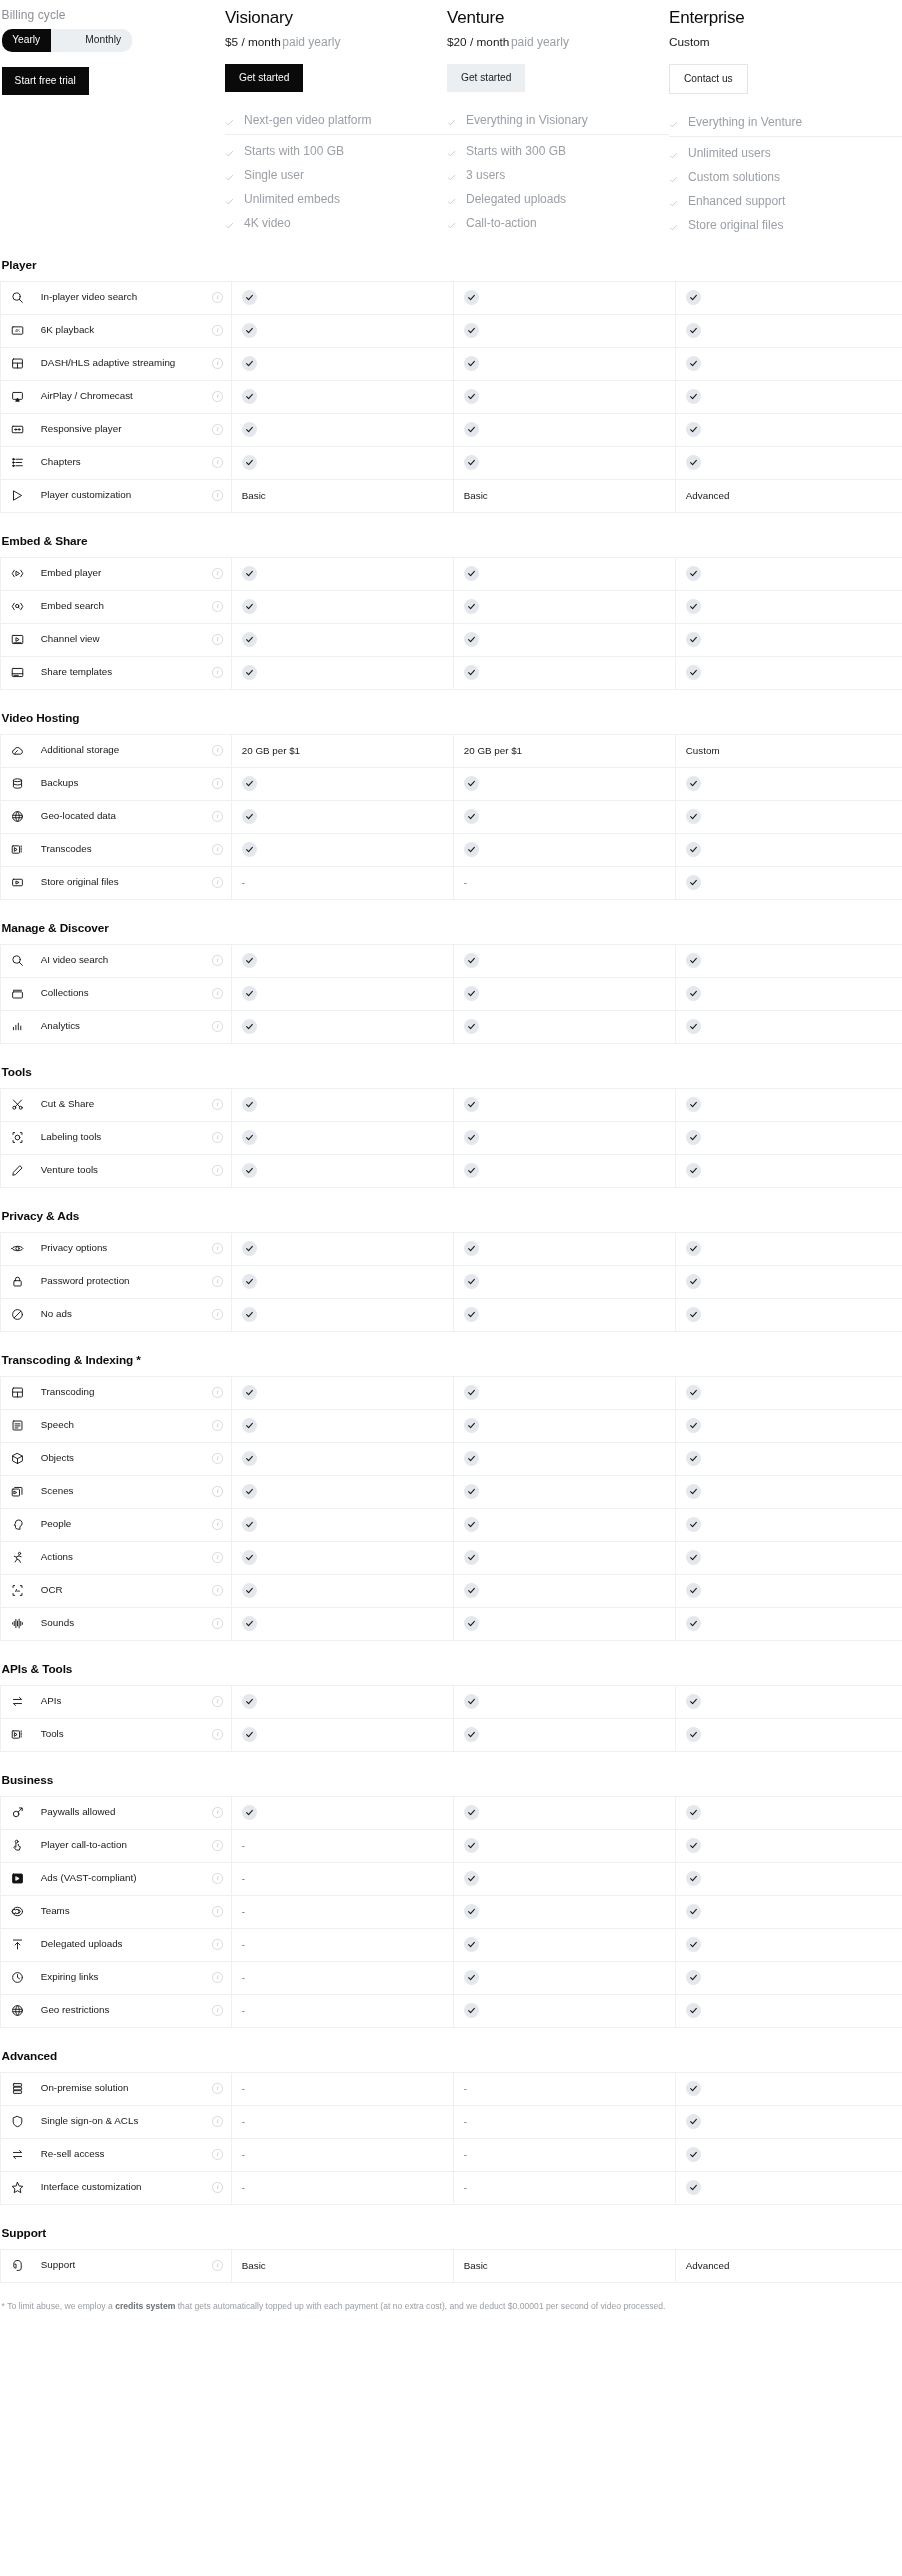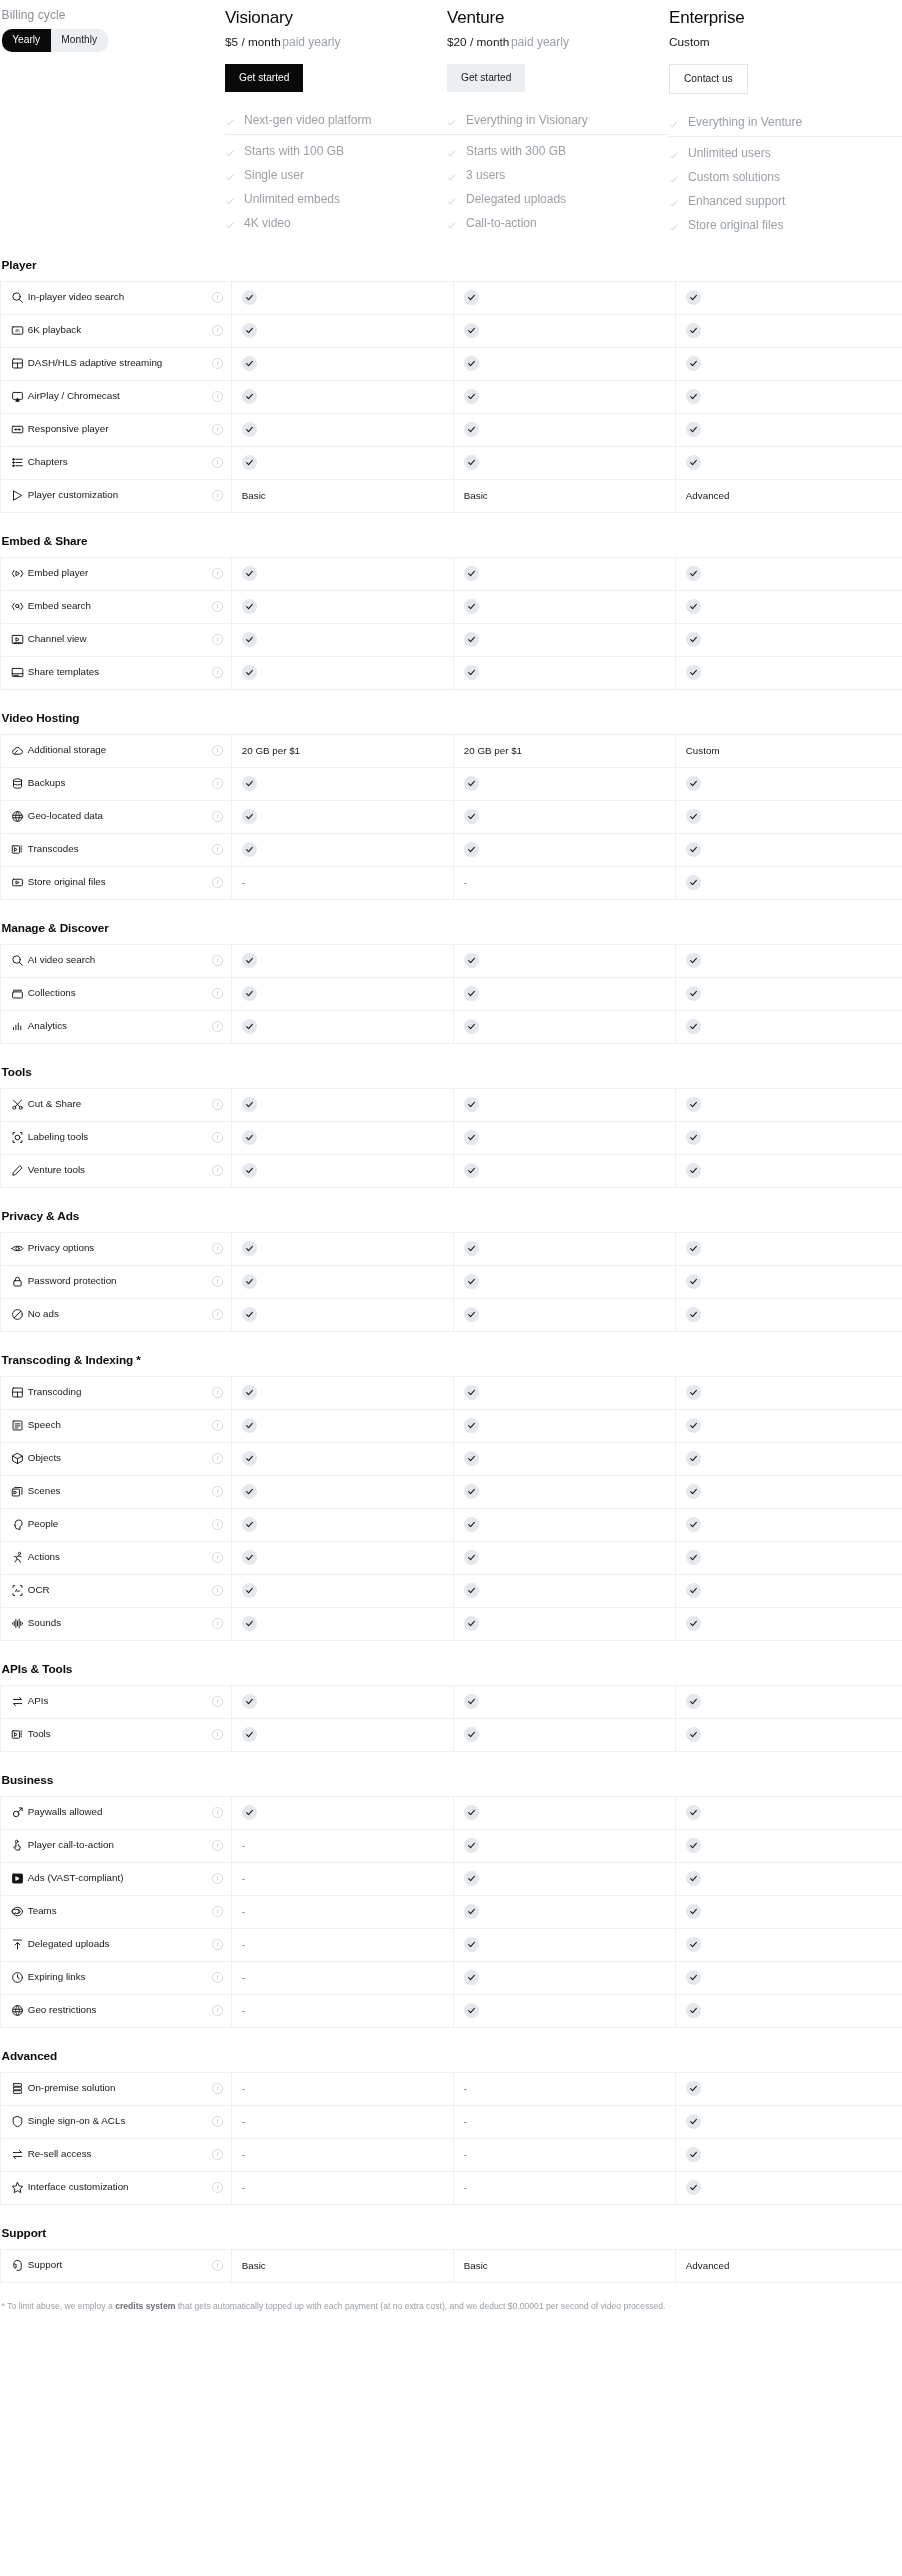--- a/index.html
+++ b/index.html
@@ -25,20 +25,21 @@
     font-size: 12px;
     color: #8b9096;
     margin: 0 0 7.3px 0;
     letter-spacing: 0.1px;
   }
   .toggle {
     display: inline-flex;
     border-radius: 10px;
     overflow: hidden;
     background: #eceff1;
+    gap: 24px;
   }
   .toggle-opt {
     font-size: 10.2px;
     padding: 5.7px 10.6px 6.5px 10.6px;
     color: #1b1b1b;
     background: #eceff1;
     cursor: pointer;
     line-height: 1;
   }
   .toggle-opt.active { background: #0a0a0a; color: #ffffff; }
@@ -129,21 +130,21 @@
   .f-icon {
     width: 13px; height: 13px;
     flex: 0 0 13px;
     display: flex; align-items: center; justify-content: center;
     color: #141414;
   }
   .f-icon svg { display: block; }
   .f-label {
     font-size: 9.8px;
     color: #171717;
-    margin-left: 4px;
+    margin-left: 17px;
     flex: 1 1 auto;
     line-height: 1.32;
   }
   .info-icon {
     width: 10.6px; height: 10.6px;
     flex: 0 0 10.6px;
     border-radius: 50%;
     border: 0.8px solid #d5dade;
     color: #b6bcc1;
     font-size: 7px;
@@ -188,20 +189,21 @@
 <body>
 
 <div class="plans-grid">
 
   <div class="plan-col billing-col">
     <div class="billing-label">Billing cycle</div>
     <div class="toggle">
       <div class="toggle-opt active">Yearly</div>
       <div class="toggle-opt">Monthly</div>
     </div>
+    <div><button class="trial-btn">Start free trial</button></div>
   </div>
 
   <div class="plan-col">
     <div class="plan-name">Visionary</div>
     <div class="plan-price">
       <span>$5 / month</span><span class="period">paid yearly</span>
     </div>
     <button class="plan-cta primary">Get started</button>
     <div class="plan-feats">
       <div class="plan-feat first">

